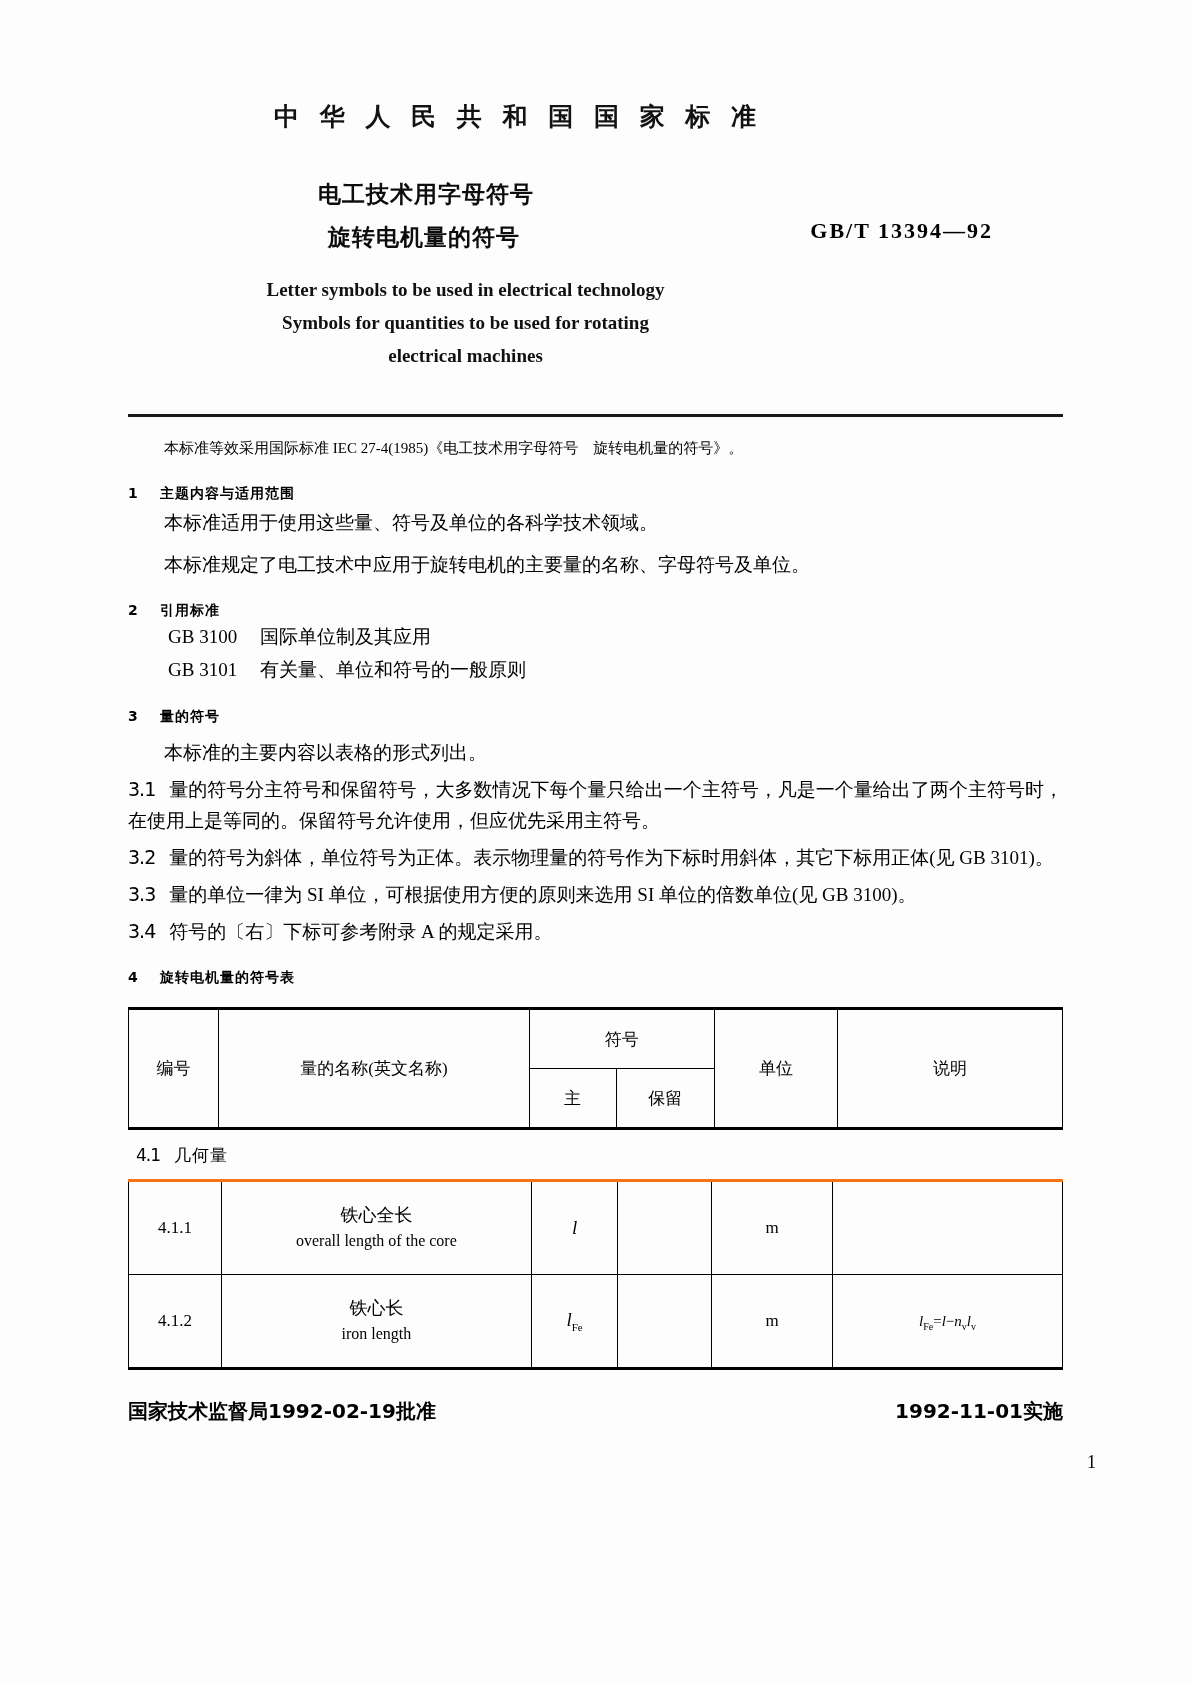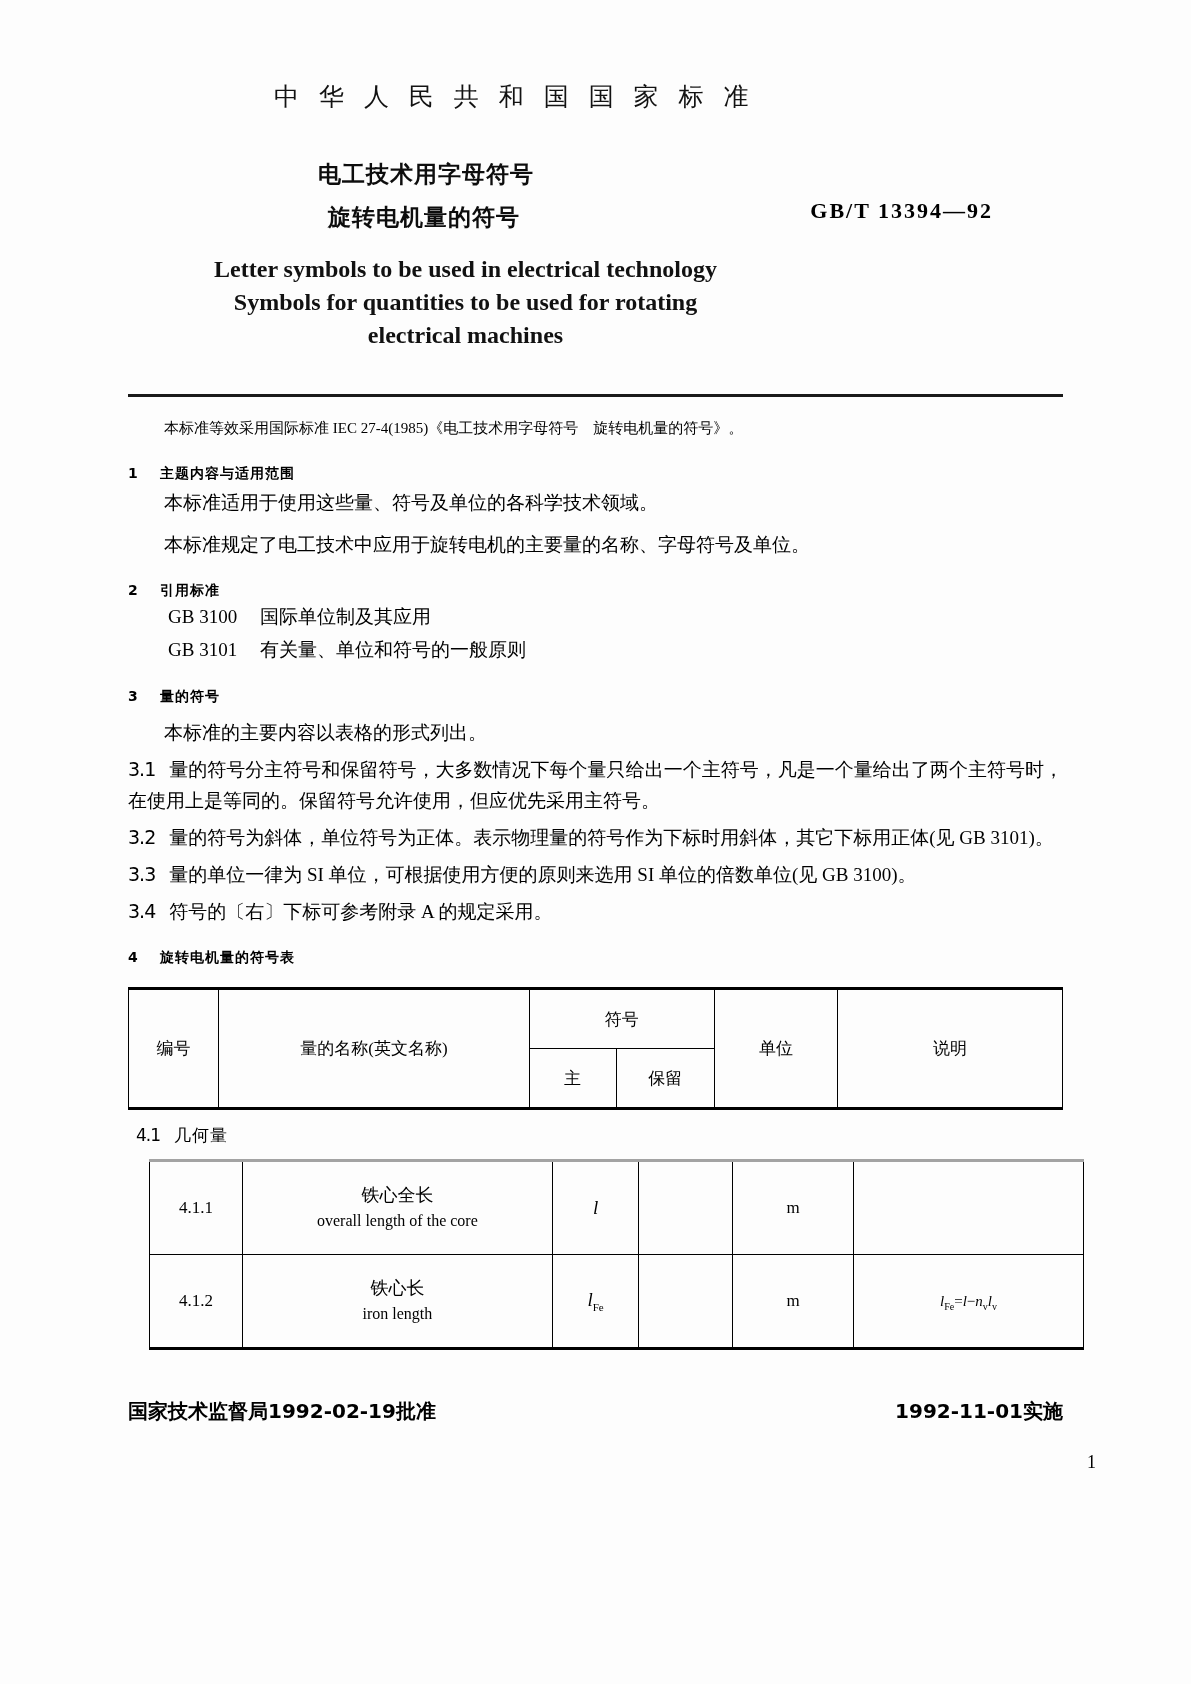--- a/index.html
+++ b/index.html
@@ -19,23 +19,23 @@
   }
   .content{
     position:absolute;
     left:128px;
     top:0;
     width:935px;
   }
 
   
   .natl-title{
-    margin-top:80px;
-    font-family:"DejaVu Sans", sans-serif;
-    font-weight:normal;
+    margin-top:100px;
+    font-family:"DejaVu Sans", sans-serif;
+    font-weight:bold;
     font-size:25px;
     letter-spacing:6px;
     padding-left:146px;
     color:#121212;
   }
   .title-row{
     position:relative;
     margin-top:40px;
     height:86px;
   }
@@ -59,21 +59,21 @@
     font-weight:bold;
     font-size:22px;
     letter-spacing:2px;
   }
   .en-title{
     margin-top:14px;
     text-align:center;
     padding-right:260px;
     font-family:"Liberation Serif", serif;
     font-weight:bold;
-    font-size:24px;
+    font-size:19px;
     line-height:33px;
     color:#111;
   }
 
   .hr-main{
     margin-top:42px;
     border:0;
     border-top:3px solid #1a1a1a;
     width:935px;
   }
@@ -135,21 +135,21 @@
   }
   table.std.head-tbl{border-top:3px solid #000;border-bottom:3px solid #000;}
   table.std.head-tbl th{height:34px;}
   .c-num{width:76px;}
   .c-name{width:344px;}
   .c-main{width:72px;}
   .c-res{width:86px;}
   .c-unit{width:116px;}
   .c-desc{width:241px;}
 
-  table.std.body-tbl{border-top:3px solid #a3a3a3;border-bottom:3px solid #000;margin-left:21px;}
+  table.std.body-tbl{border-top:3px solid #f97316;border-bottom:3px solid #000;}
   table.std.body-tbl td{height:68px;}
   td.name-cell{
     text-align:left;
     padding-left:18px;
     line-height:26px;
   }
   .name-cn{font-size:18px;font-family:"DejaVu Sans", sans-serif;}
   .name-en{font-size:16px;font-family:"Liberation Serif", serif;}
   .sym{font-style:italic;font-size:19px;font-family:"Liberation Serif", serif;}
   .sym sub{font-style:normal;font-size:11px;}

